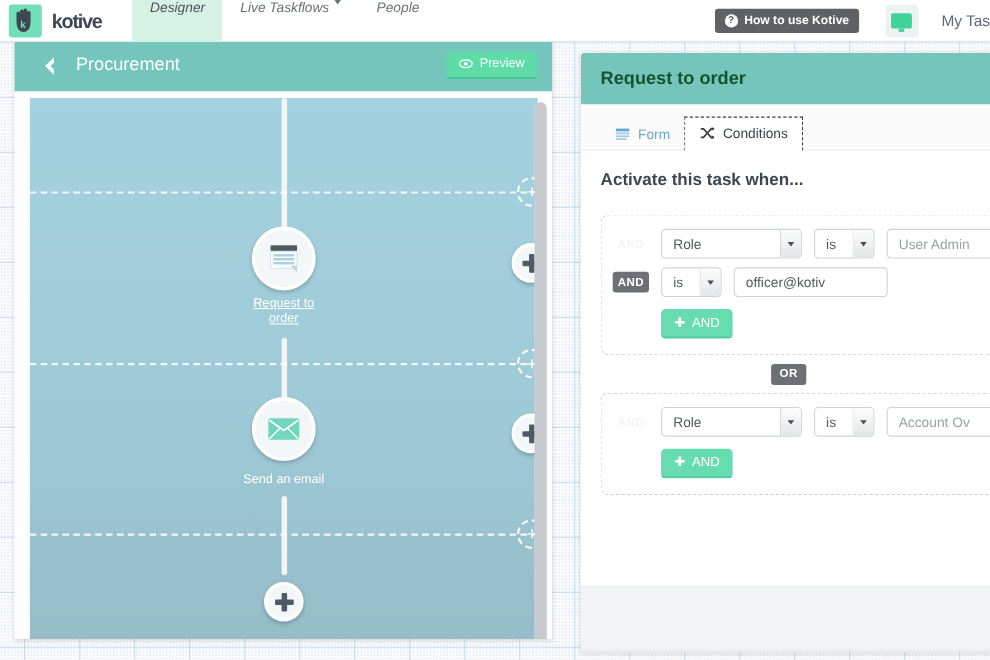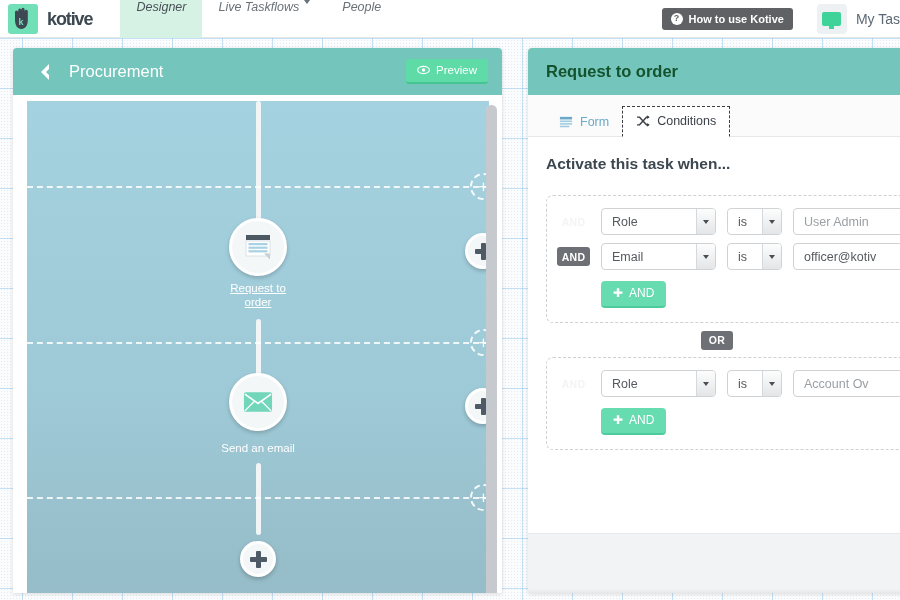--- a/index.html
+++ b/index.html
@@ -84,26 +84,26 @@
   }
   .mon {
     width: 19px; height: 14px; background: #3fd39a;
     border-radius: 2px; position: relative;
   }
   .mon::after {
     content:""; position: absolute; left: 7px; top: 14px;
     width: 5px; height: 3px; background: #3fd39a;
   }
   .mytasks-label {
-    font-size: 14px; color: #5c6975; margin-left: 9px; white-space: nowrap;
+    font-size: 14px; color: #5c6975; margin-left: 21px; white-space: nowrap;
   }
 
   
   #designer {
-    position: absolute; left: 13px; top: 48px;
+    position: absolute; left: 13px; top: 36px;
     width: 489px; height: 545px;
     border-radius: 4px 4px 0 0;
     box-shadow: 0 1px 4px rgba(0,0,0,0.14);
     overflow: hidden;
     background: #ffffff;
     z-index: 20;
   }
   .dsgn-head {
     height: 47px; background: #74c5bb;
     display: flex; align-items: center; padding: 0 12px;
@@ -235,21 +235,21 @@
     display: flex; align-items: center; justify-content: center;
     flex: none; letter-spacing: 0.3px;
   }
   .and-badge.ghost { background: #ffffff; color: #f4f4f4; }
   .sel {
     height: 27px; border: 1px solid #cfd3d6; border-radius: 4px;
     background: #ffffff; position: relative; flex: none;
     display: flex; align-items: center; padding-left: 10px;
     font-size: 12.5px; color: #55595e; cursor: pointer;
   }
-  .sel.wide { width: 115px; }
+  .sel.wide { width: 128px; }
   .sel.narrow { width: 55px; }
   .sel .arrow-box {
     position: absolute; right: 0; top: 0; bottom: 0; width: 19px;
     border-left: 1px solid #d5d9dc; border-radius: 0 3px 3px 0;
     background: linear-gradient(to bottom, #fdfdfd, #e3e5e7);
     display: flex; align-items: center; justify-content: center;
   }
   .arrow-dn {
     border-left: 3.5px solid transparent;
     border-right: 3.5px solid transparent;
@@ -458,26 +458,20 @@
                 <i class="arrow-dn"></i>
               </span>
           </div>
           <div class="txtbox ph">
             <span>User Admin</span>
           </div>
         </div>
 
         <div class="cond-row">
           <span class="and-badge">AND</span>
-          <div class="sel wide">
-            <span>Email</span>
-            <span class="arrow-box">
-                <i class="arrow-dn"></i>
-              </span>
-          </div>
           <div class="sel narrow">
             <span>is</span>
             <span class="arrow-box">
                 <i class="arrow-dn"></i>
               </span>
           </div>
           <div class="txtbox val">
             <span>officer@kotiv</span>
           </div>
         </div>

